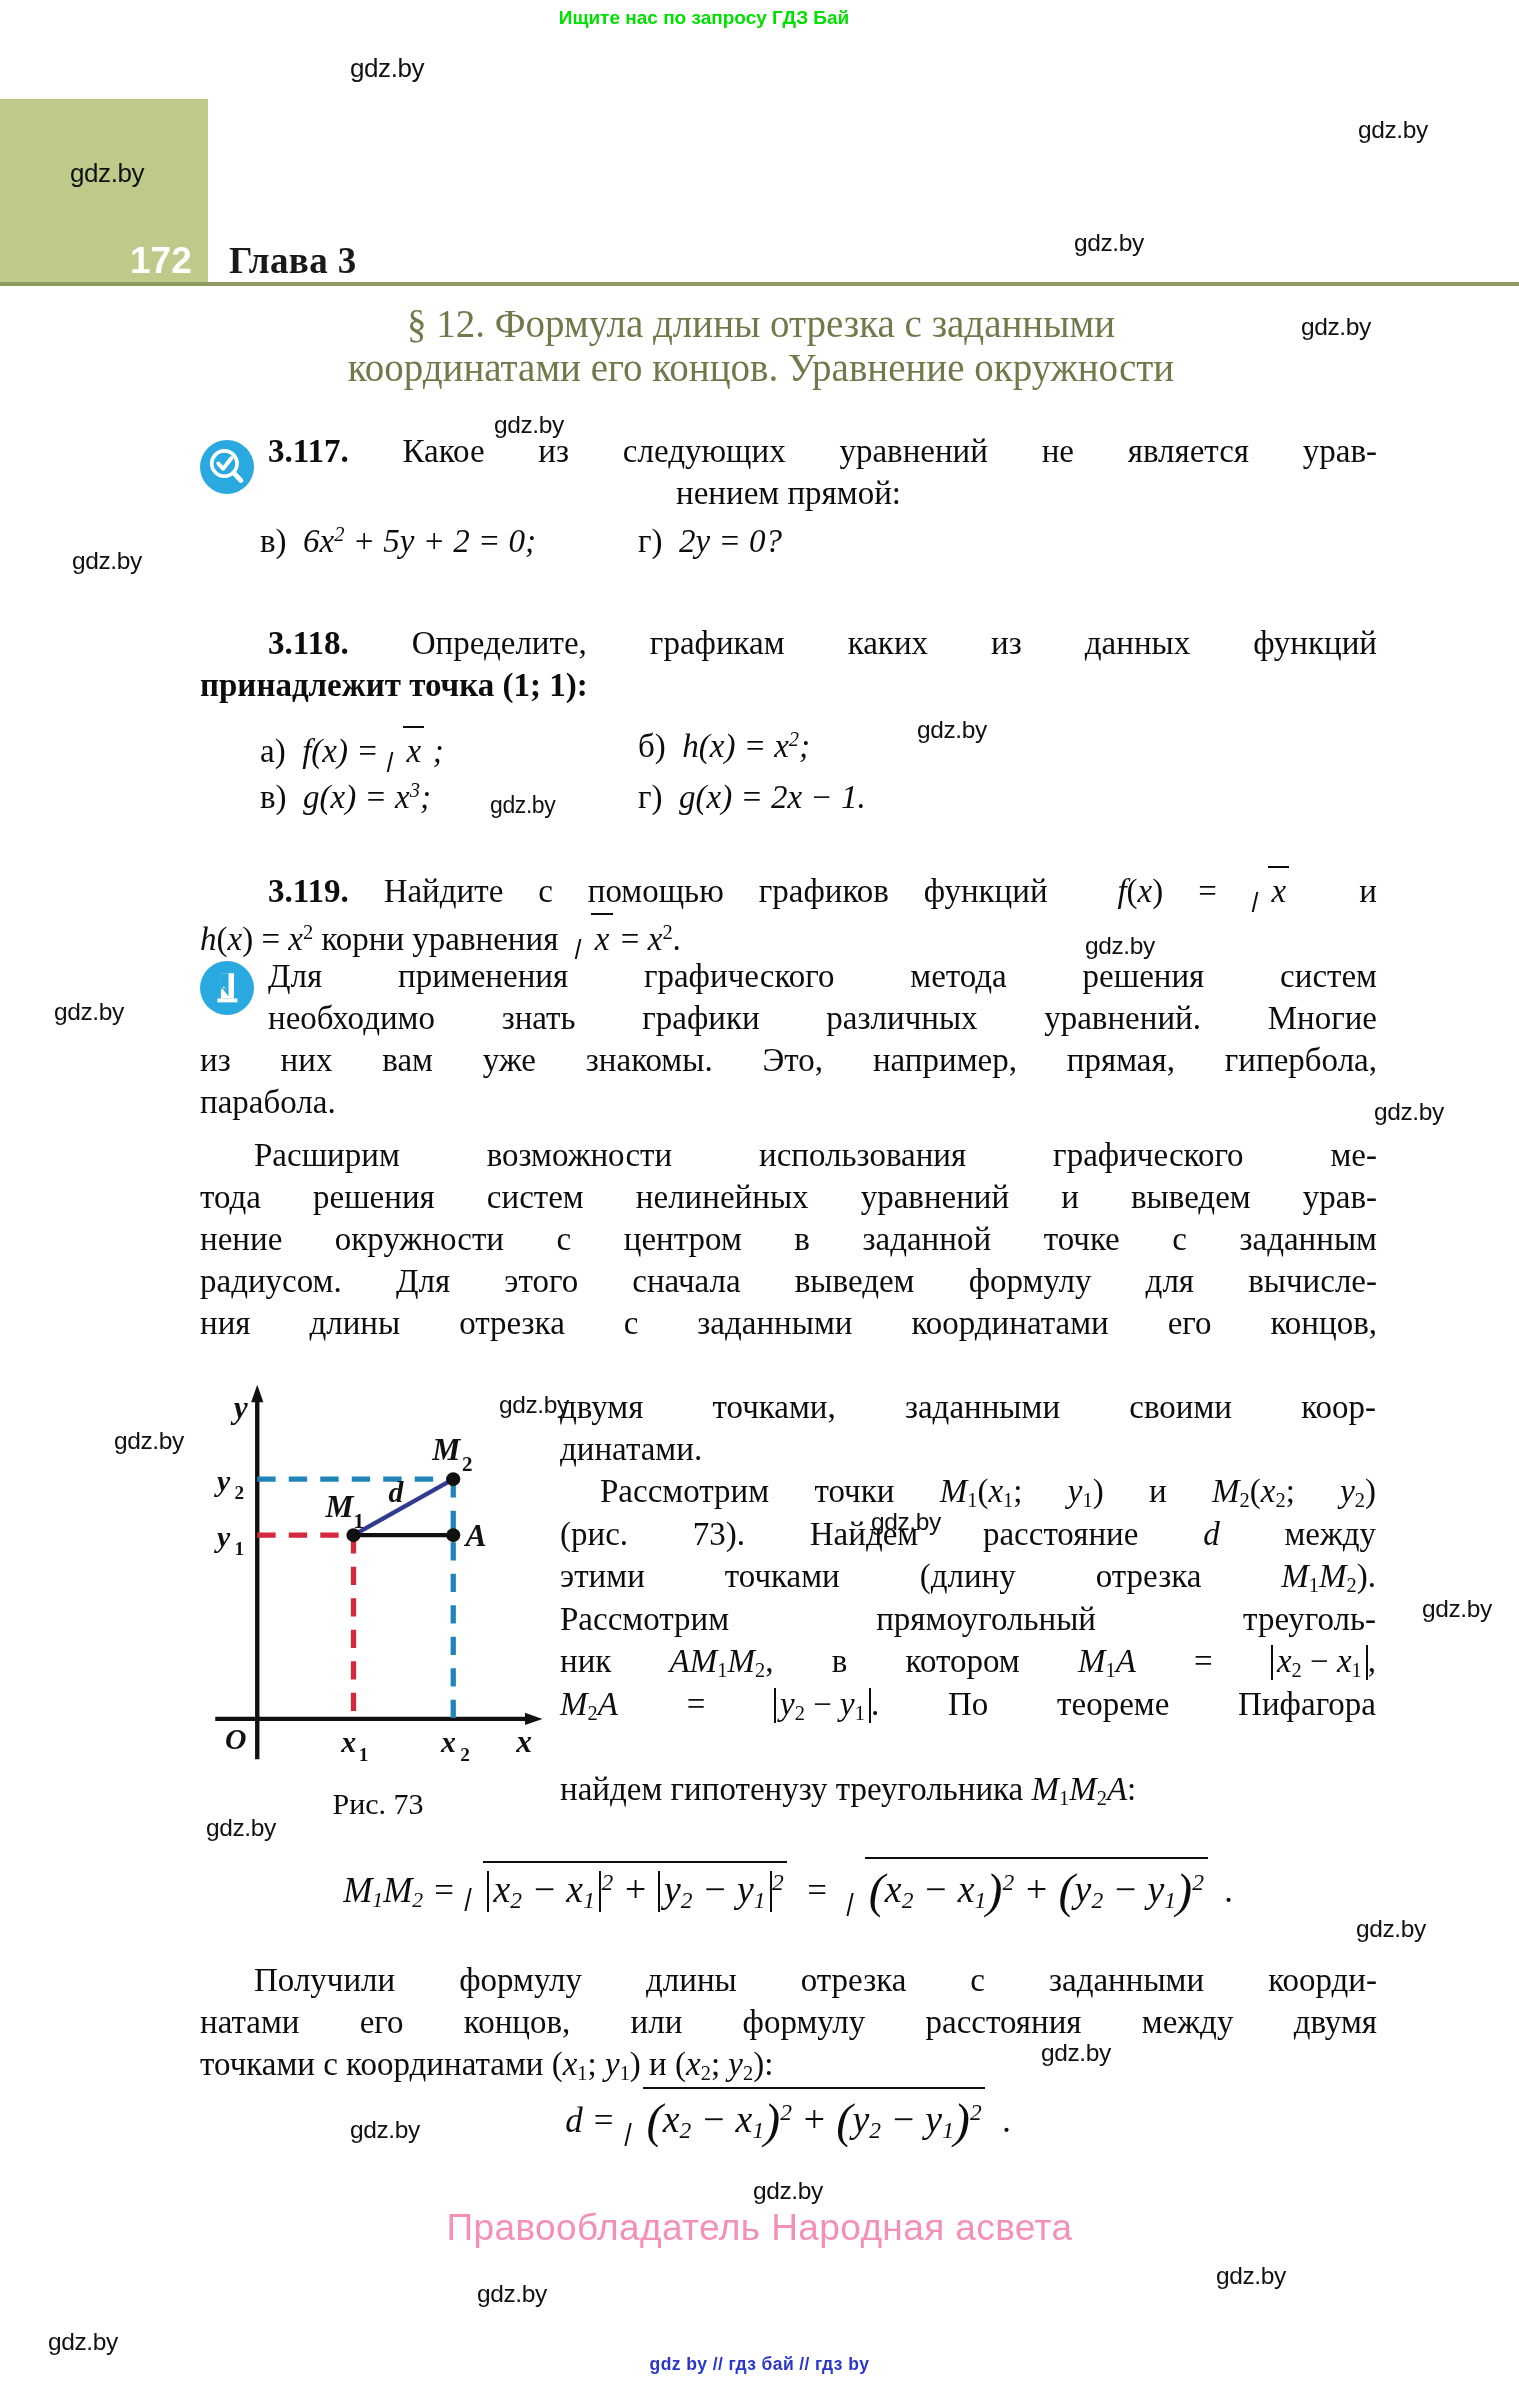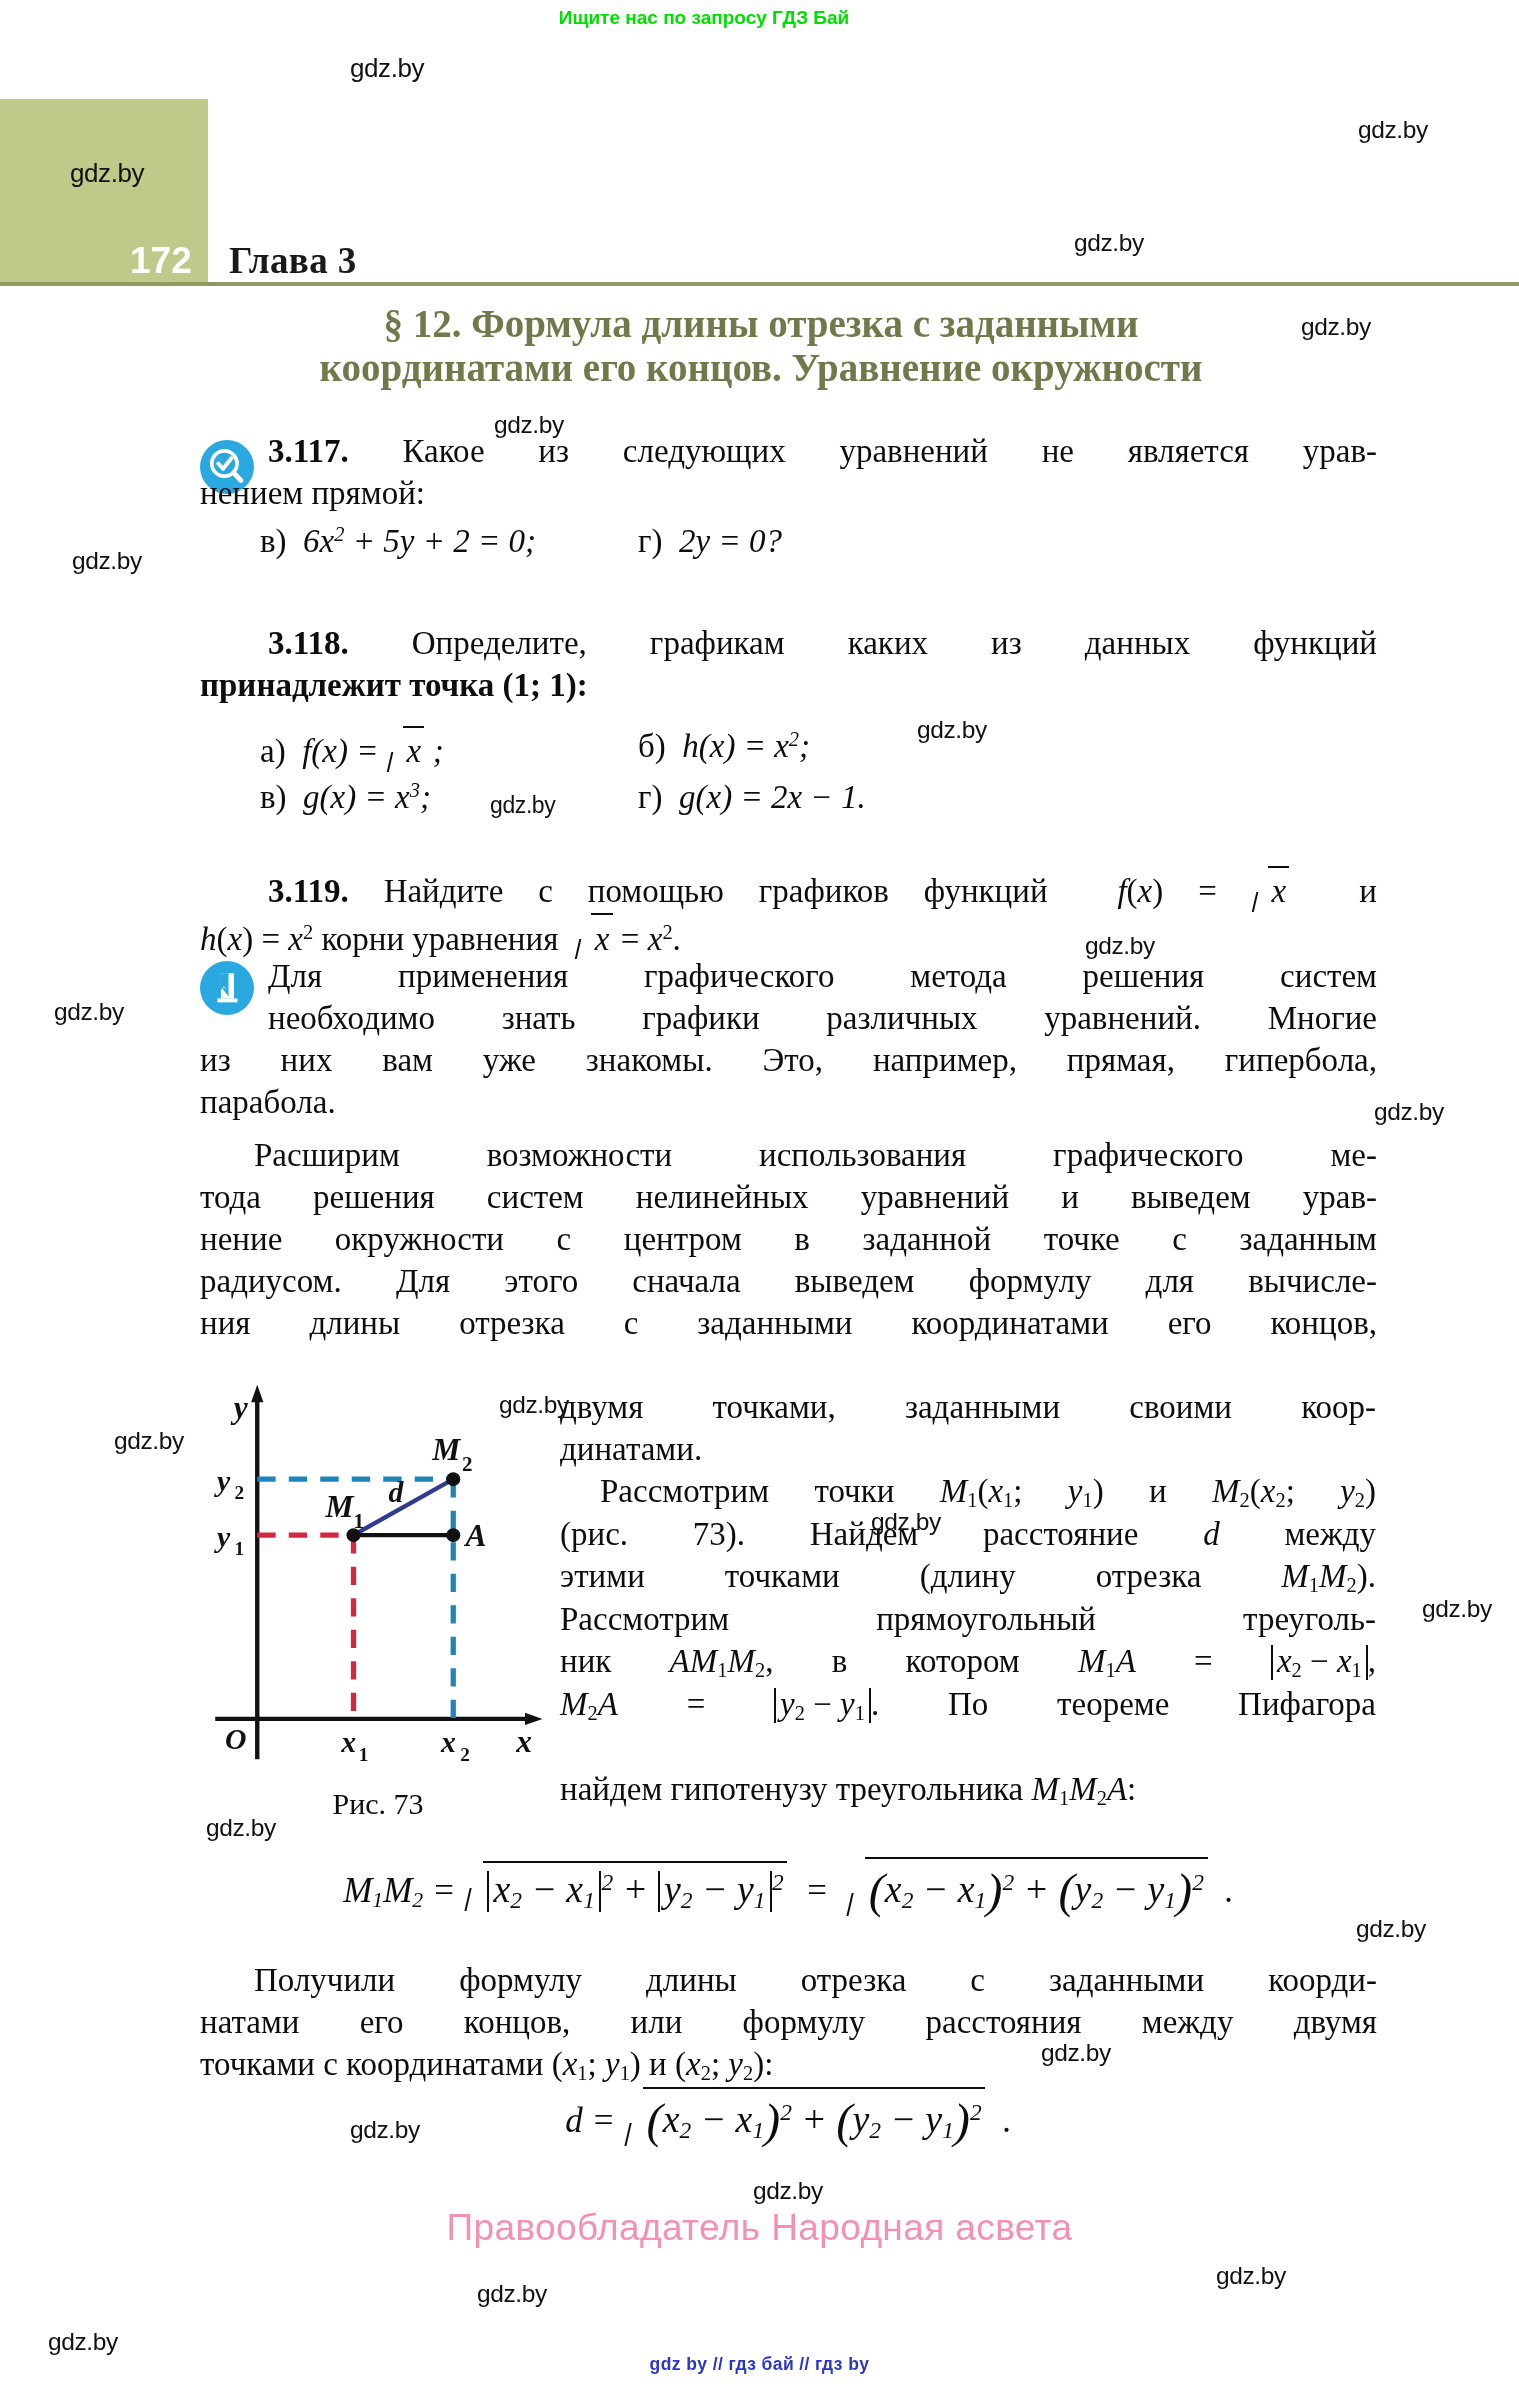--- a/index.html
+++ b/index.html
@@ -68,21 +68,21 @@
     background:#8d9a62;
   }
 
   
   .sect-title {
     position:absolute;
     top:302px; left:201px; width:1120px;
     text-align:center;
     color:#6e7a4a;
     font-family:"Liberation Serif", serif;
-    font-weight:700;
+    font-weight:400;
     font-size:39px;
     line-height:1.12;
     letter-spacing:0px;
   }
 
   
   .txt {
     position:absolute;
     font-family:"Liberation Serif", serif;
     font-size:33px;
@@ -200,21 +200,21 @@
     <path d="M38.5 37.5 L47 46.5" stroke="#ffffff" stroke-width="5.5" stroke-linecap="round"></path>
     <path d="M21 27 L26.5 33 L36 21" fill="none" stroke="#ffffff" stroke-width="4.6" stroke-linecap="round" stroke-linejoin="round"></path>
   </svg>
 </div>
 
 <div class="txt" style="left:200px; top:431px; width:1177px;">
   <div class="just" style="padding-left:68px;">
     <span class="bold">3.117.</span>
     <span>Какое из следующих уравнений не является урав-</span>
   </div>
-  <div style="text-align:left;">
+  <div style="text-align:center;">
     <span>нением прямой:</span>
   </div>
 </div>
 
 <div class="txt" style="left:200px; top:521px; width:1177px;">
   <div style="position:relative; height:46px;">
     <span style="position:absolute; left:60px;">
       <span>в)</span>
       <span class="it">&nbsp;6<i>x</i><sup>2</sup> + 5<i>y</i> + 2 = 0;</span>
     </span>

